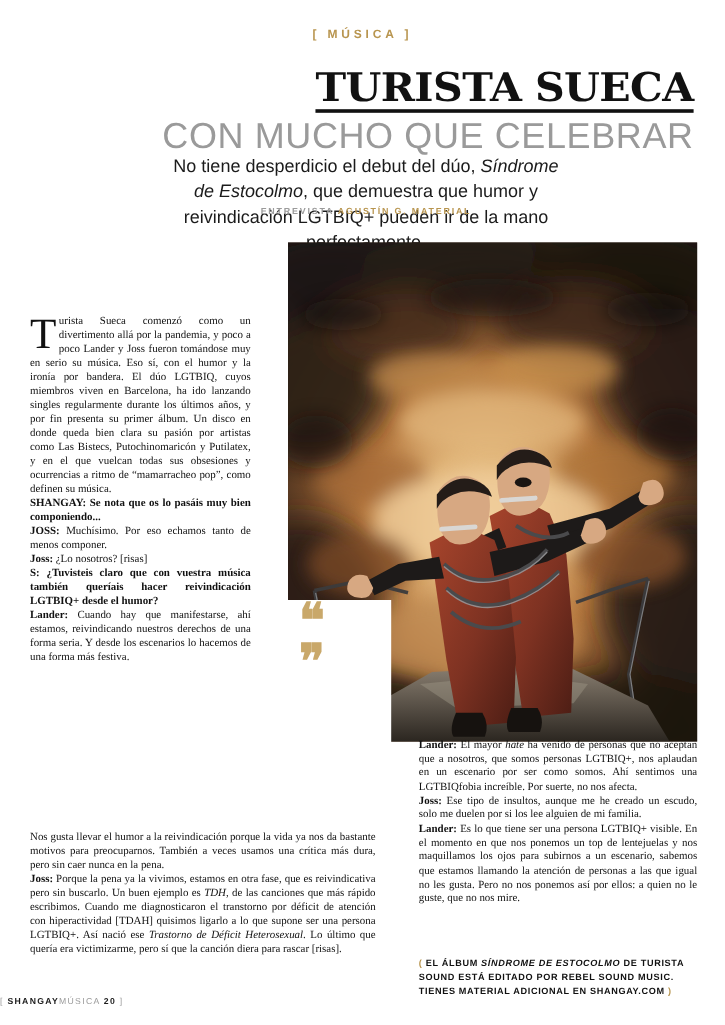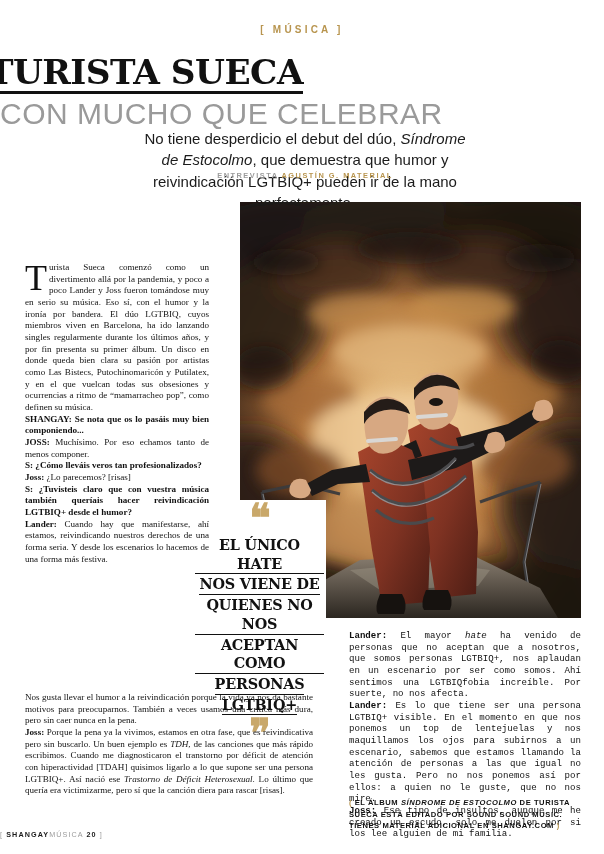--- a/index.html
+++ b/index.html
@@ -19,21 +19,21 @@
     text-align: center;
     font-family: "Liberation Sans", sans-serif;
     font-size: 10px; font-weight: 700;
     letter-spacing: 3.2px;
     color: #b8954f;
   }
 
   
   .headline-wrap {
     position: absolute; left: 0; top: 56px; width: 592px;
-    text-align: left; padding-right: 14px;
+    text-align: right; padding-right: 14px;
   }
   .headline-main {
     display: inline-block;
     font-family: "DejaVu Serif", serif;
     font-weight: 700;
     font-size: 33px;
     letter-spacing: -0.5px;
     color: #111111;
     line-height: 1.0;
     border-bottom: 3px solid #111111;
@@ -128,21 +128,21 @@
     text-align: justify;
     hyphens: auto;
     -webkit-hyphens: auto;
   }
   .col p { margin: 0; text-indent: 0; }
   .col b, .col strong { font-weight: 700; }
   .col i, .col em { font-style: italic; }
 
   #col-left   { left: 25px;  top: 262px; width: 184px; }
   #col-wide   { left: 25px;  top: 692px; width: 288px; }
-  #col-right  { left: 349px; top: 630px; width: 232px; font-family: Liberation Mono, monospace; }
+  #col-right  { left: 349px; top: 615px; width: 232px; }
 
   .dropcap-line {
     position: relative;
   }
   .dropcap {
     float: left;
     font-family: "Liberation Serif", serif;
     font-weight: 400;
     font-size: 36px;
     line-height: 0.86;
@@ -318,60 +318,51 @@
       </g>
 
       <rect width="341" height="416" fill="none"></rect>
       <path d="M0 0 h341 v416 h-341 Z" fill="none"></path>
       <rect width="341" height="416" fill="url(#glow)" opacity="0"></rect>
     </svg>
   </div>
 
   <div class="pullquote">
     <div class="pq-mark">❝</div>
-    <div class="pq-text">
-      <span>EL ÚNICO HATE</span>
-      <span>NOS VIENE DE</span>
-      <span>QUIENES NO NOS</span>
-      <span>ACEPTAN COMO</span>
-      <span>PERSONAS</span>
-      <span>LGTBIQ+</span>
-    </div>
     <div class="pq-mark bottom">❞</div>
   </div>
 
   <div class="col" id="col-left">
     <p class="dropcap-line"><span class="dropcap">T</span><span>urista Sueca comenzó como un divertimento allá por la pandemia, y poco a poco Lander y Joss fueron tomándose muy en serio su música. Eso sí, con el humor y la ironía por bandera. El dúo LGTBIQ, cuyos miembros viven en Barcelona, ha ido lanzando singles regularmente durante los últimos años, y por fin presenta su primer álbum. Un disco en donde queda bien clara su pasión por artistas como Las Bistecs, Putochinomaricón y Putilatex, y en el que vuelcan todas sus obsesiones y ocurrencias a ritmo de “mamarracheo pop”, como definen su música.</span></p>
     <div>
         <p><b>SHANGAY:</b><span><b> Se nota que os lo pasáis muy bien componiendo...</b></span></p>
         <p><b>JOSS:</b><span><span> Muchísimo. Por eso echamos tanto de menos componer.</span></span></p>
-        <p><b>S:</b><span><b> ¿Cómo lleváis veros tan profesionalizados?</b></span></p>
-        <p><b>Joss:</b><span><span> ¿Lo parecemos? [risas]</span></span></p>
+        <p><b>Joss:</b><span><span> ¿Lo nosotros? [risas]</span></span></p>
         <p><b>S:</b><span><b> ¿Tuvisteis claro que con vuestra música también queríais hacer reivindicación LGTBIQ+ desde el humor?</b></span></p>
         <p><b>Lander:</b><span><span> Cuando hay que manifestarse, ahí estamos, reivindicando nuestros derechos de una forma seria. Y desde los escenarios lo hacemos de una forma más festiva.</span></span></p>
       </div>
   </div>
 
   <div class="col" id="col-wide">
     <div>
         <p><span><span>Nos gusta llevar el humor a la reivindicación porque la vida ya nos da bastante motivos para preocuparnos. También a veces usamos una crítica más dura, pero sin caer nunca en la pena.</span></span></p>
         <p><b>Joss:</b><span><span> Porque la pena ya la vivimos, estamos en otra fase, que es reivindicativa pero sin buscarlo. Un buen ejemplo es </span><i>TDH</i><span>, de las canciones que más rápido escribimos. Cuando me diagnosticaron el transtorno por déficit de atención con hiperactividad [TDAH] quisimos ligarlo a lo que supone ser una persona LGTBIQ+. Así nació ese </span><i>Trastorno de Déficit Heterosexual</i><span>. Lo último que quería era victimizarme, pero sí que la canción diera para rascar [risas].</span></span></p>
       </div>
   </div>
 
   <div class="col" id="col-right">
     <div>
         <p><b>Lander:</b><span><span> El mayor </span><i>hate</i><span> ha venido de personas que no aceptan que a nosotros, que somos personas LGTBIQ+, nos aplaudan en un escenario por ser como somos. Ahí sentimos una LGTBIQfobia increíble. Por suerte, no nos afecta.</span></span></p>
+        <p><b>Joss:</b><span><span> Ese tipo de insultos, aunque me he creado un escudo, solo me duelen por si los lee alguien de mi familia.</span></span></p>
         <p><b>Lander:</b><span><span> Es lo que tiene ser una persona LGTBIQ+ visible. En el momento en que nos ponemos un top de lentejuelas y nos maquillamos los ojos para subirnos a un escenario, sabemos que estamos llamando la atención de personas a las que igual no les gusta. Pero no nos ponemos así por ellos: a quien no le guste, que no nos mire.</span></span></p>
-        <p><b>Joss:</b><span><span> Ese tipo de insultos, aunque me he creado un escudo, solo me duelen por si los lee alguien de mi familia.</span></span></p>
       </div>
   </div>
 
   <div class="endnote">
-    <span class="br">(</span><span> EL ÁLBUM </span><i>SÍNDROME DE ESTOCOLMO</i><span> DE TURISTA SUECA ESTÁ EDITADO POR SOUND SOUND MUSIC. TIENES MATERIAL ADICIONAL EN SHANGAY.COM </span><span class="br">)</span>
+    <span class="br">(</span><span> EL ÁLBUM </span><i>SÍNDROME DE ESTOCOLMO</i><span> DE TURISTA SOUND ESTÁ EDITADO POR REBEL SOUND MUSIC. TIENES MATERIAL ADICIONAL EN SHANGAY.COM </span><span class="br">)</span>
   </div>
 
   <div class="footer">
     <span>[</span>
     <b>SHANGAY</b><span>MÚSICA</span>
     <span class="num">20</span>
     <span>]</span>
   </div>
 
 </div>

